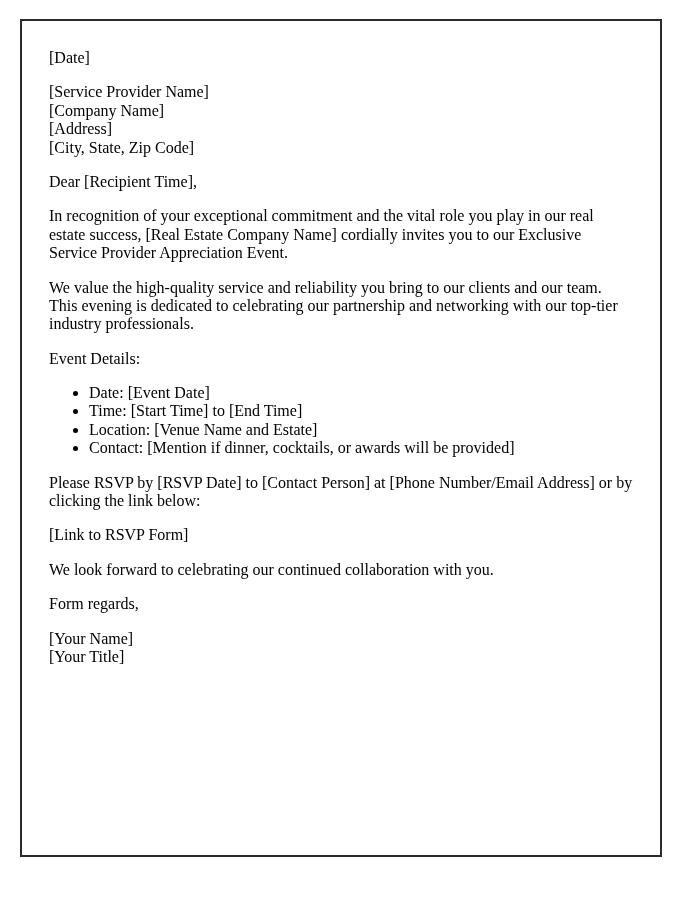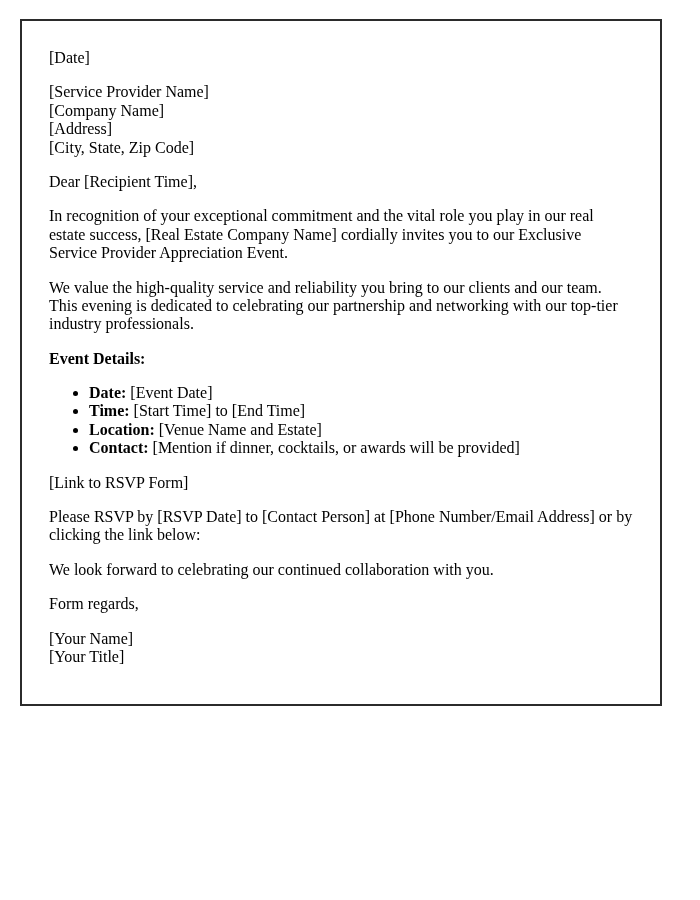--- a/index.html
+++ b/index.html
@@ -14,39 +14,39 @@
     font-family: "Liberation Serif", "DejaVu Serif", serif;
     font-size: 16px;
     color: #000000;
   }
   .page {
     position: absolute;
     left: 20px;
     top: 19px;
     box-sizing: border-box;
     width: 642px;
-    height: 687px;
+    height: 838px;
     border: 2px solid #2b2b2b;
     padding: 12px 27px 20px 27px;
     overflow: hidden;
     background: #ffffff;
   }
   .page p {
     margin: 16px 0;
     line-height: 1.15;
   }
   .page ul {
     margin: 16px 0;
     padding-left: 40px;
     list-style-type: disc;
   }
   .page li {
     line-height: 1.15;
   }
-  strong { font-weight: bold; }
+  strong { font-weight: normal; }
 </style>
 </head>
 <body>
 
 <div class="page">
 
   <p>[Date]</p>
 
   <p><span>[Service Provider Name]</span><br><span>[Company Name]</span><br><span>[Address]</span><br><span>[City, State, Zip Code]</span></p>
 
@@ -58,23 +58,23 @@
 
   <p><strong>Event Details:</strong></p>
 
   <ul>
     <li><strong>Date:</strong> <span>[Event Date]</span></li>
     <li><strong>Time:</strong> <span>[Start Time] to [End Time]</span></li>
     <li><strong>Location:</strong> <span>[Venue Name and Estate]</span></li>
     <li><strong>Contact:</strong> <span>[Mention if dinner, cocktails, or awards will be provided]</span></li>
   </ul>
 
+  <p>Please RSVP by [RSVP Date] to [Contact Person] at [Phone Number/Email Address] or by clicking the link below:</p>
+
   <p>[Link to RSVP Form]</p>
-
-  <p>Please RSVP by [RSVP Date] to [Contact Person] at [Phone Number/Email Address] or by clicking the link below:</p>
 
   <p>We look forward to celebrating our continued collaboration with you.</p>
 
   <p>Form regards,</p>
 
   <p><span>[Your Name]</span><br><span>[Your Title]</span><br></p>
 
 </div>
 
 </body></html>

